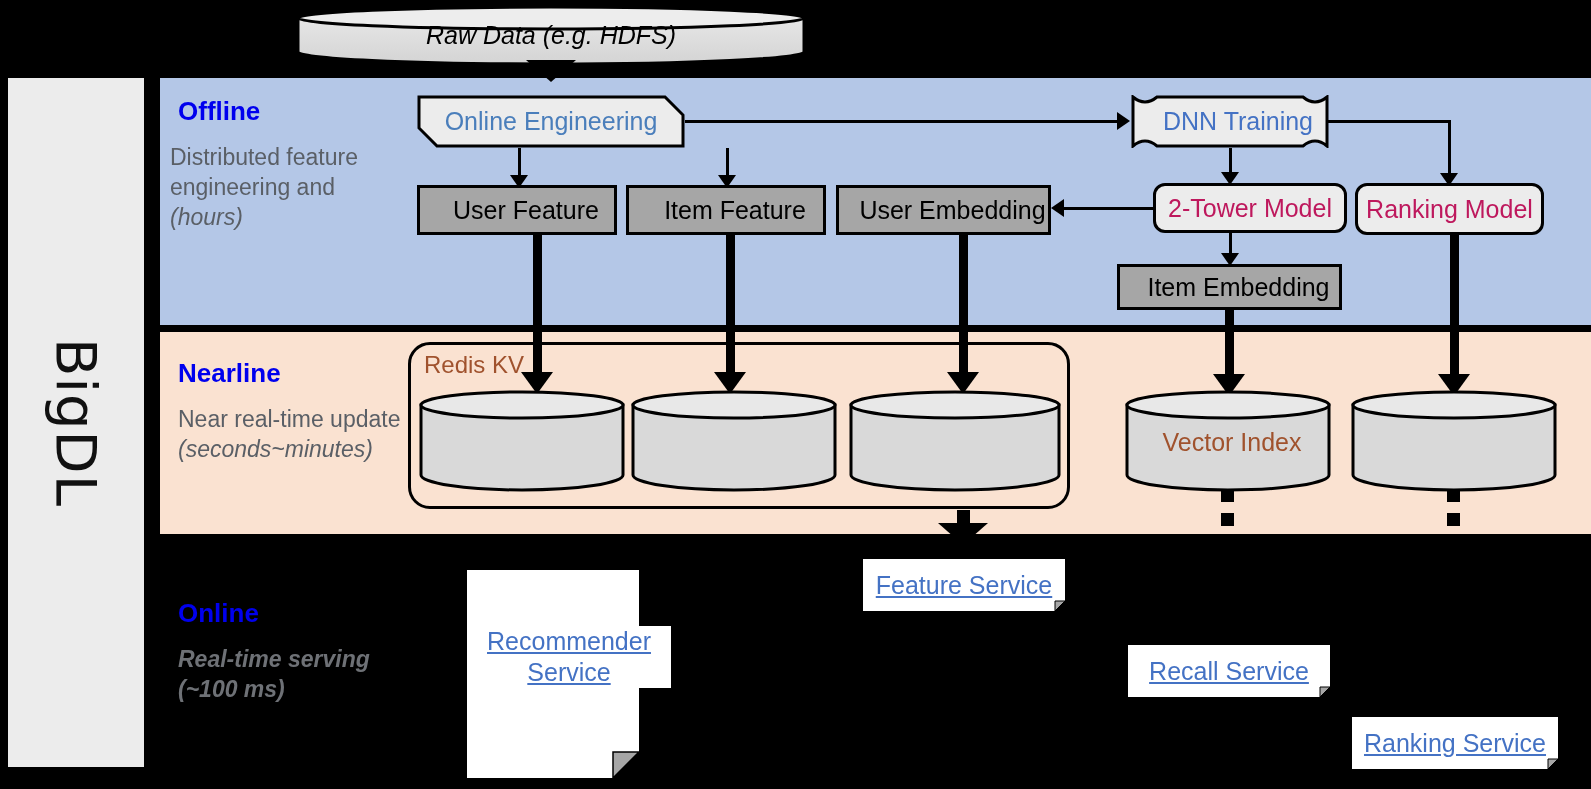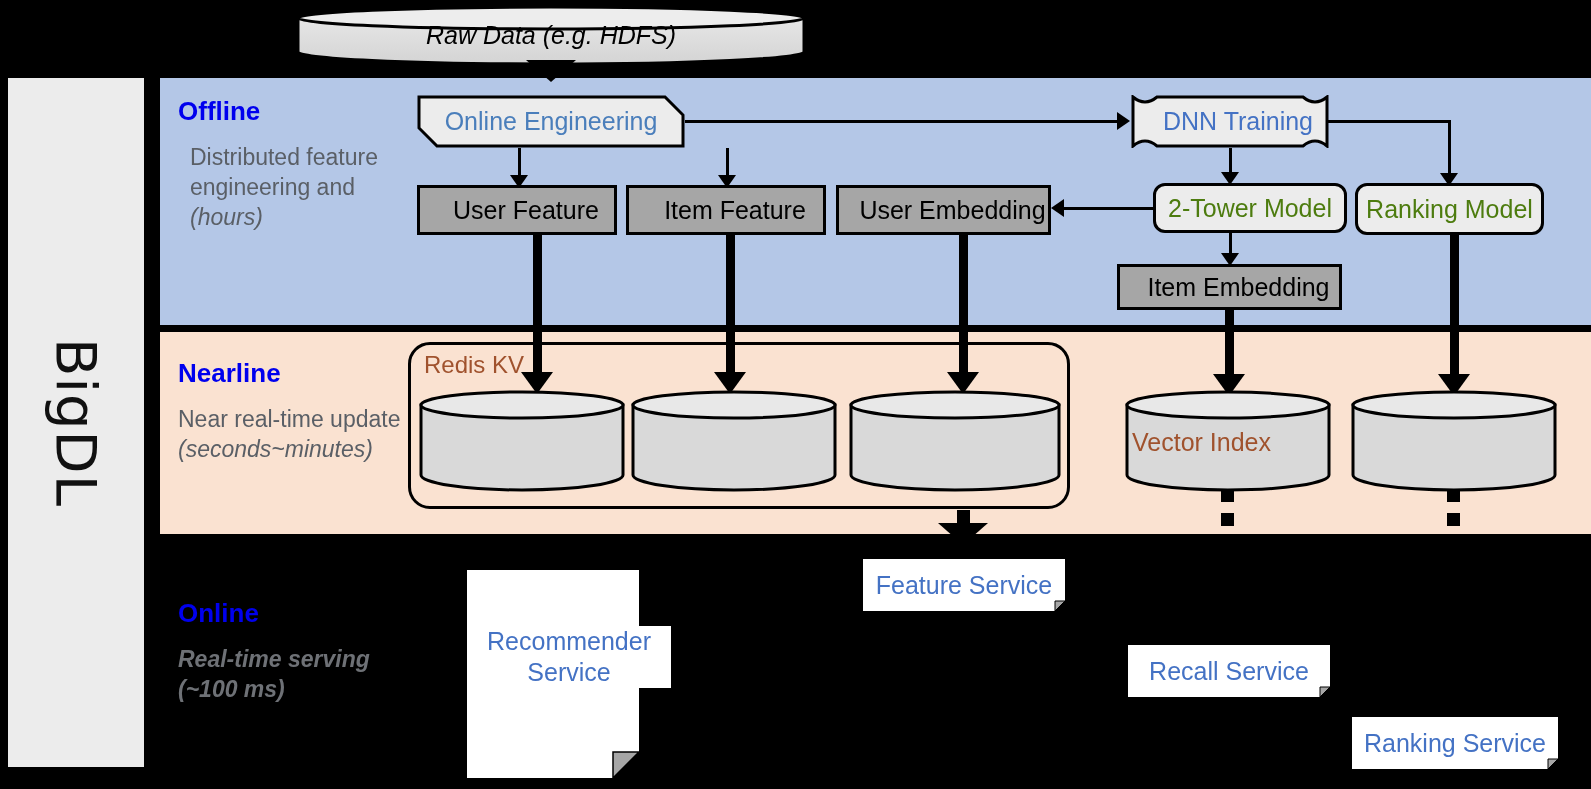--- a/index.html
+++ b/index.html
@@ -28,45 +28,45 @@
     writing-mode:vertical-rl;
     font-size:56px;color:#111;letter-spacing:1px;
     font-family:"DejaVu Sans",sans-serif;
   }
 
   
   .band-title{position:absolute;color:#0000ee;font-size:26px;font-weight:bold;white-space:nowrap;}
   .band-desc{position:absolute;color:#5a5f66;font-size:23px;line-height:30px;width:240px;}
   .band-desc em{font-style:italic;}
   #title-offline{left:178px;top:96px;}
-  #desc-offline{left:190px;top:142px;}
+  #desc-offline{left:170px;top:142px;}
   #title-nearline{left:178px;top:358px;}
   #desc-nearline{left:178px;top:404px;}
   #title-online{left:178px;top:598px;}
   #desc-online{left:178px;top:644px;color:#6e7176;font-style:italic;font-weight:bold;}
 
   
   .node{position:absolute;box-sizing:border-box;display:flex;align-items:center;
         justify-content:center;text-align:center;}
   .grey-box{
     background:#a6a6a6;border:3px solid #000;color:#000;font-size:25px;padding-left:18px;
   }
   .round-box{
     background:#ececec;border:3px solid #000;border-radius:12px;
-    color:#4d7c0f;font-size:25px;
+    color:#be185d;font-size:25px;
   }
   .white-doc{
-    background:#fff;color:#4472c4;font-size:25px;line-height:31px;
+    background:#fff;color:#4472c4;font-size:25px;line-height:31px;text-decoration:underline;
   }
 
   
   .cyl{position:absolute;}
   .cyl .cyl-label{
     position:absolute;left:8px;right:0;top:50%;transform:translateY(-50%);
-    text-align:left;font-size:25px;color:#000;pointer-events:none;
+    text-align:center;font-size:25px;color:#000;pointer-events:none;
   }
   .cyl .cyl-label.brown{color:#a0522d;}
 
   
   #redis-container{
     position:absolute;left:408px;top:342px;width:662px;height:167px;
     border:3px solid #000;border-radius:22px;box-sizing:border-box;background:transparent;
   }
   #redis-kv-label{
     position:absolute;left:424px;top:351px;font-size:24px;color:#a0522d;

